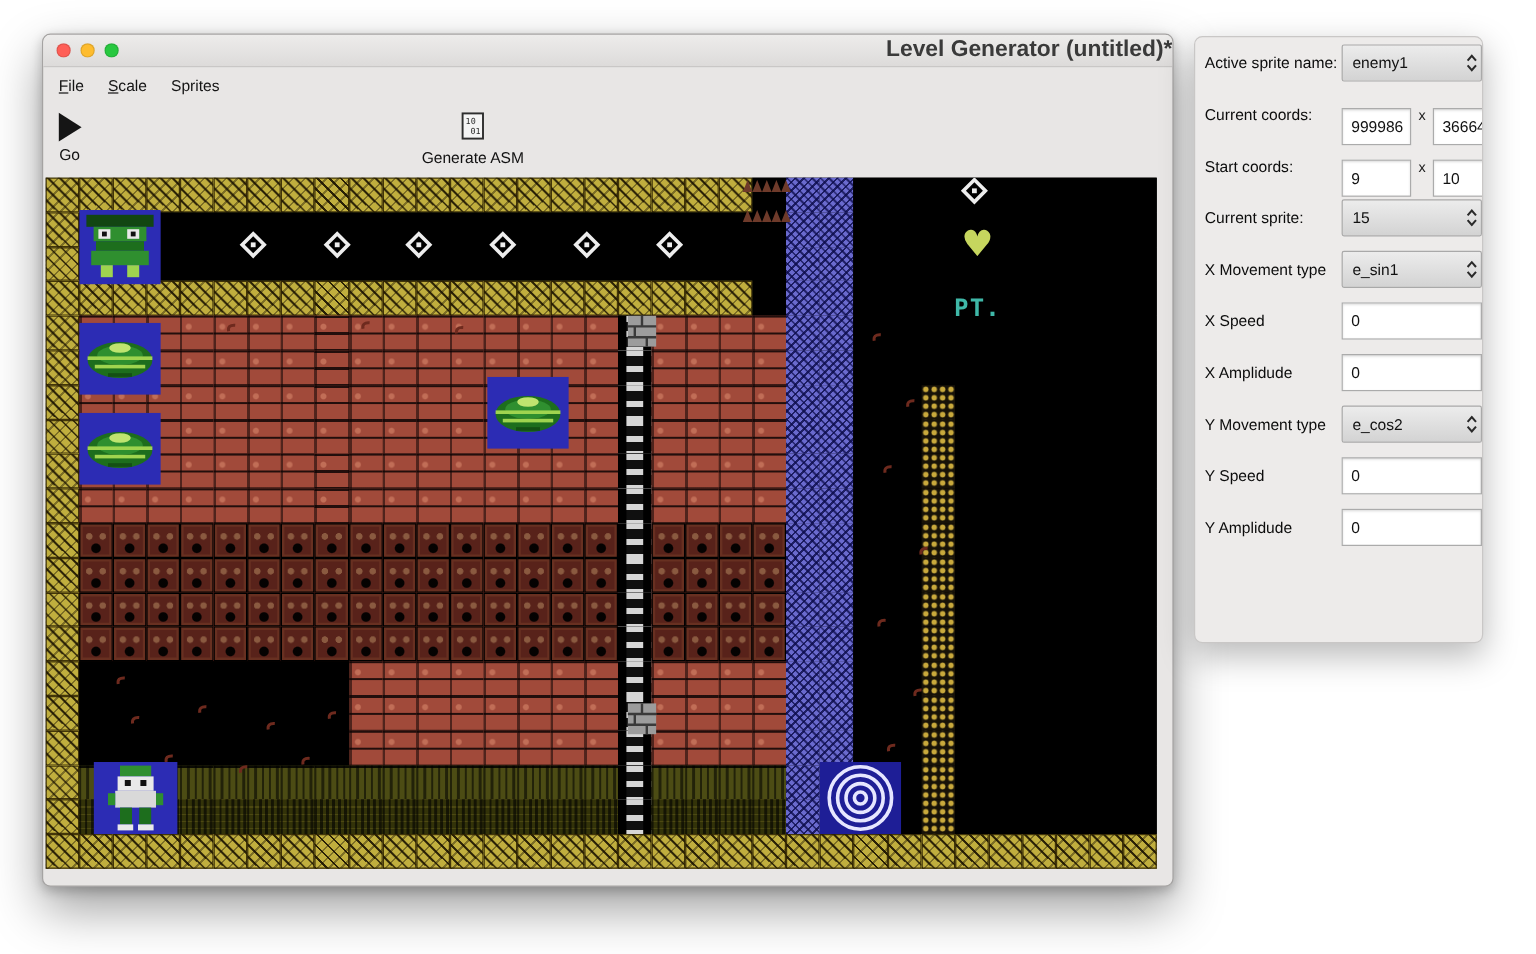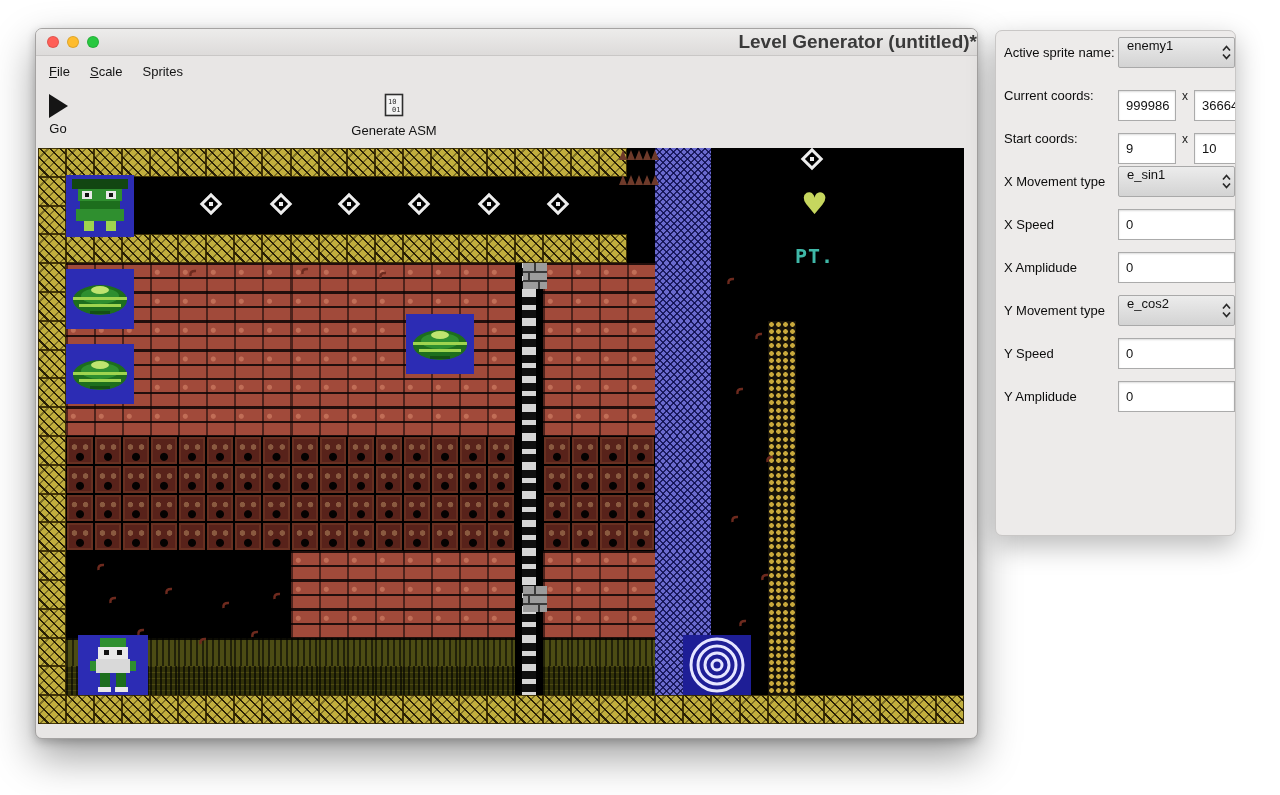--- a/index.html
+++ b/index.html
@@ -92,21 +92,21 @@
     border-bottom:1px solid #d9d7d6; background:#edebea; }
   .gray-dot { width:12px; height:12px; border-radius:50%; background:#dadad9; border:1px solid #c4c2c1;
     margin-right:8px; flex:none; }
   .panel-title { font-size:13px; color:#9d9b99; white-space:nowrap; margin-left:2px; }
 
   .form { padding-top:0; }
   .frow { height:43px; display:flex; align-items:center; padding-left:8px; }
   .flabel { width:114px; flex:none; font-size:13px; color:#0c0c0c; white-space:nowrap; }
   .fctrl { flex:1; display:flex; align-items:center; }
   .combo { flex:1; height:31px; background:linear-gradient(#ececec,#d3d3d3); border:1px solid #a9a9a9;
-    border-radius:2px; display:flex; justify-content:space-between;
+    border-radius:2px; display:flex; align-items:center; justify-content:space-between;
     padding:0 3px 0 8px; font-size:13px; color:#111; }
   .stepper { display:flex; align-items:center; flex:none; }
   .tinput { height:31px; background:#fff; border:1px solid #ababab; box-shadow:inset 0 1px 2px rgba(0,0,0,.14);
     display:flex; align-items:center; padding:0 7px; font-size:13px; color:#111; }
   .tinput.full { flex:1; }
   .tinput.small { width:58px; flex:none;margin-top:20px; }
   .sep { margin:0 6px; font-size:12px; color:#222; flex:none; }
 </style>
 </head>
 <body>
@@ -1030,20 +1030,34 @@
       </div>
       <div class="frow">
         <span class="flabel">Start coords:</span>
         <div class="fctrl">
           <div class="tinput small">9</div>
           <span class="sep">x</span>
           <div class="tinput small">10</div>
         </div>
       </div>
       <div class="frow">
+        <span class="flabel">Current sprite:</span>
+        <div class="fctrl">
+          <div class="combo">
+            <span>15</span>
+            <span class="stepper">
+              <svg width="9" height="15" viewBox="0 0 9 15">
+                <path d="M1 5.5 L4.5 1.5 L8 5.5" fill="none" stroke="#2a2a2a" stroke-width="1.7"></path>
+                <path d="M1 9.5 L4.5 13.5 L8 9.5" fill="none" stroke="#2a2a2a" stroke-width="1.7"></path>
+              </svg>
+            </span>
+          </div>
+        </div>
+      </div>
+      <div class="frow">
         <span class="flabel">X Movement type</span>
         <div class="fctrl">
           <div class="combo">
             <span>e_sin1</span>
             <span class="stepper">
               <svg width="9" height="15" viewBox="0 0 9 15">
                 <path d="M1 5.5 L4.5 1.5 L8 5.5" fill="none" stroke="#2a2a2a" stroke-width="1.7"></path>
                 <path d="M1 9.5 L4.5 13.5 L8 9.5" fill="none" stroke="#2a2a2a" stroke-width="1.7"></path>
               </svg>
             </span>

